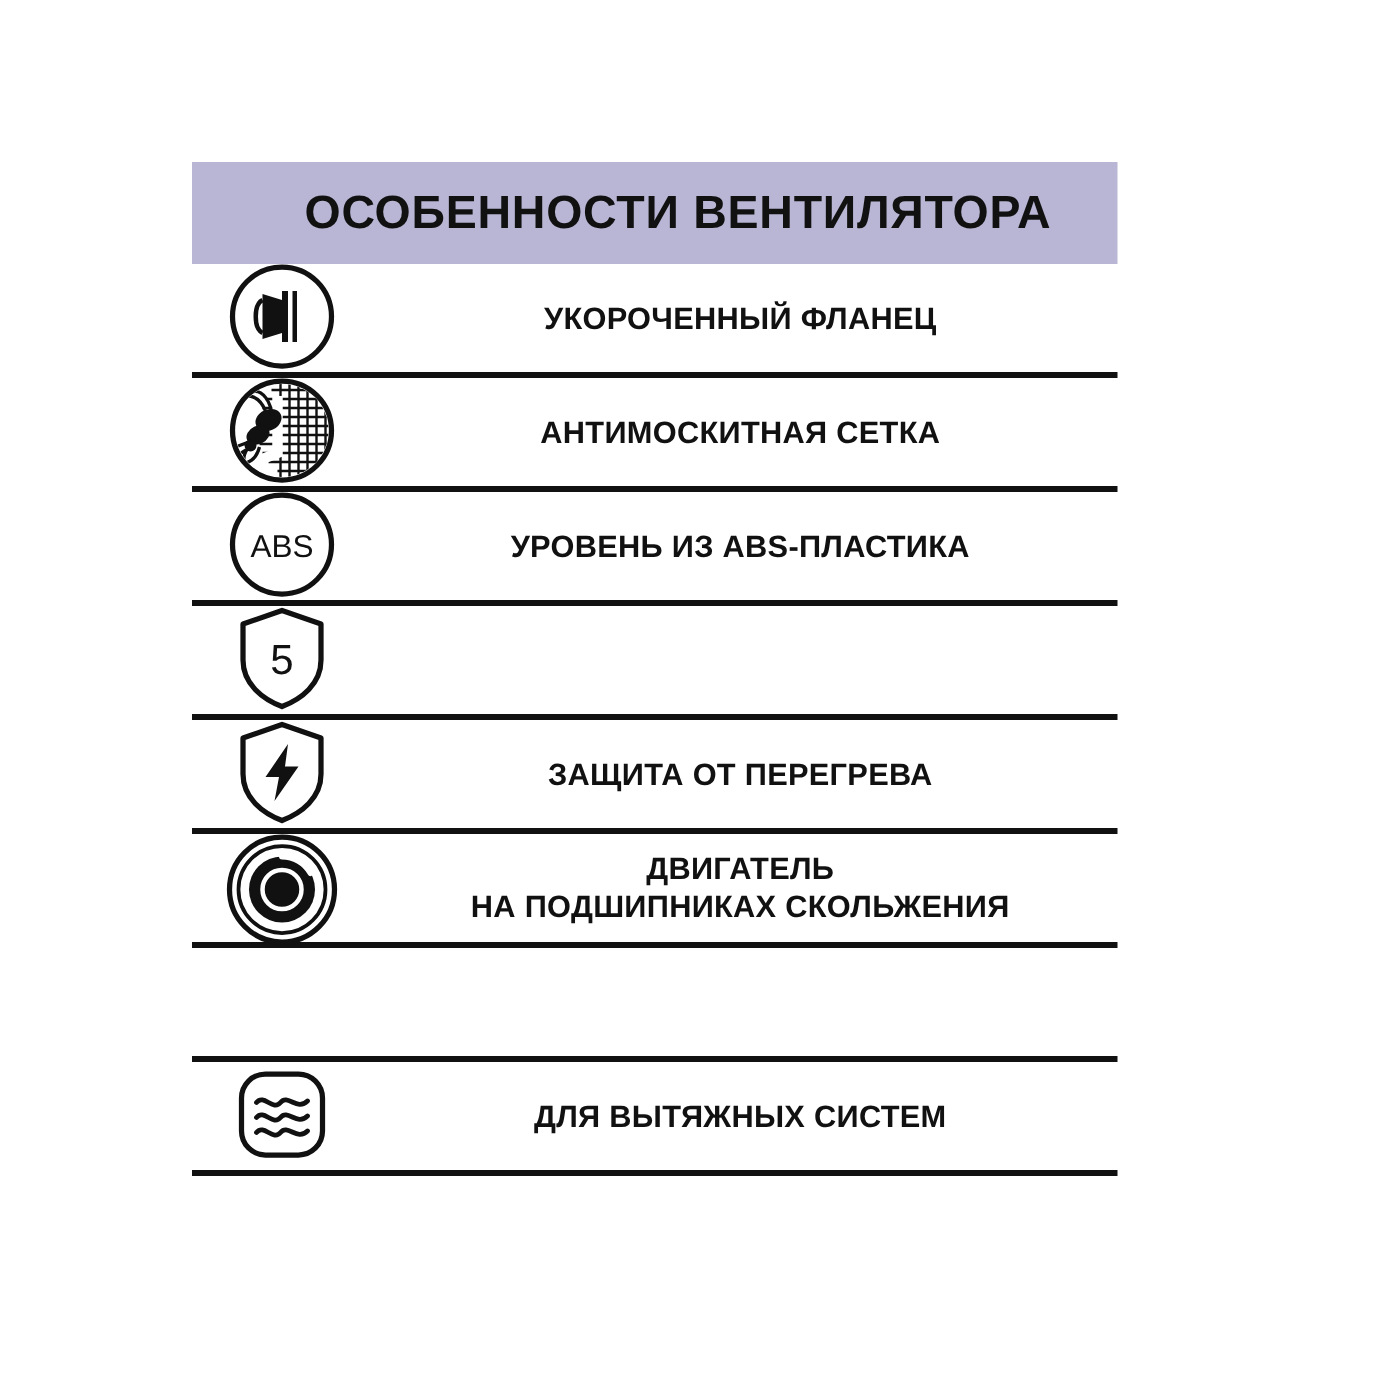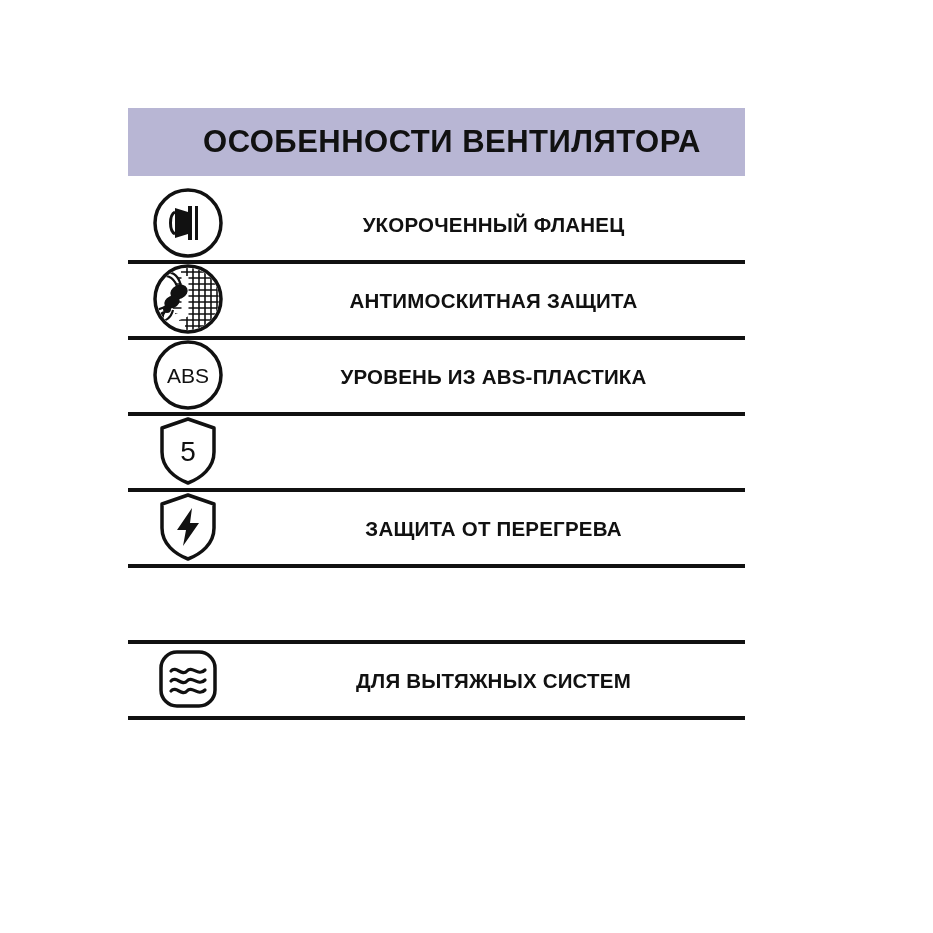--- a/index.html
+++ b/index.html
@@ -37,21 +37,20 @@
   .title-bar .title {
     font-size: 31px;
     font-weight: bold;
     letter-spacing: 0.5px;
     color: #111111;
     text-align: center;
     white-space: nowrap;
   }
   .rows {
     display: block;
-    margin-top: 12px;
   }
   .row {
     position: relative;
     display: flex;
     align-items: center;
     height: 76px;
     border-bottom: 4px solid #111111;
     box-sizing: border-box;
   }
   .icon-cell {
@@ -149,21 +148,21 @@
                 <path d="M30 27 C30 18, 24 10, 18 11"></path>
                 <path d="M18 45 C12 50, 10 56, 13 59"></path>
                 <path d="M22 48 C20 56, 14 60, 10 58"></path>
                 <path d="M14 45 L6 48"></path>
                 <path d="M13 50 L5 55"></path>
               </g>
             </g>
           </svg>
         </div>
         <div class="label-cell">
-          <div class="label">АНТИМОСКИТНАЯ ЗАЩИТА</div>
+          <div class="label">АНТИМОСКИТНАЯ СЕТКА</div>
         </div>
       </div>
 
       <div class="row">
         <div class="icon-cell">
           <svg width="74" height="74" viewBox="0 0 74 74" aria-hidden="true">
             <circle cx="37" cy="37" r="33" fill="none" stroke="#111" stroke-width="3.5"></circle>
             <text class="ico-text" x="37" y="45" text-anchor="middle" font-size="21">ABS</text>
           </svg>
         </div>
@@ -186,20 +185,35 @@
           <svg width="74" height="74" viewBox="0 0 74 74" aria-hidden="true">
             <path d="M37 5 L63 14 L63 38 C63 54 50 64 37 69 C24 64 11 54 11 38 L11 14 Z" fill="none" stroke="#111" stroke-width="3.5" stroke-linejoin="round"></path>
             <path d="M41 18 L26 40 L35 40 L32 56 L48 33 L39 33 Z" fill="#111"></path>
           </svg>
         </div>
         <div class="label-cell">
           <div class="label">ЗАЩИТА ОТ ПЕРЕГРЕВА</div>
         </div>
       </div>
 
+      <div class="row">
+        <div class="icon-cell">
+          <svg width="78" height="78" viewBox="0 0 78 78" aria-hidden="true">
+            <circle cx="39" cy="39" r="35" fill="none" stroke="#111" stroke-width="3.5"></circle>
+            <circle cx="39" cy="39" r="29" fill="none" stroke="#111" stroke-width="2.5"></circle>
+            <circle cx="39" cy="39" r="22" fill="#111"></circle>
+            <circle cx="39" cy="39" r="13" fill="none" stroke="#fff" stroke-width="3"></circle>
+            <path d="M39 17 A22 22 0 0 1 58 28" fill="none" stroke="#fff" stroke-width="4" stroke-linecap="round"></path>
+          </svg>
+        </div>
+        <div class="label-cell">
+          <div class="label">ДВИГАТЕЛЬ
+НА ПОДШИПНИКАХ СКОЛЬЖЕНИЯ</div>
+        </div>
+      </div>
 
       <div class="row">
       </div>
 
       <div class="row">
         <div class="icon-cell">
           <svg width="74" height="74" viewBox="0 0 74 74" aria-hidden="true">
             <rect x="10" y="10" width="54" height="54" rx="16" ry="16" fill="none" stroke="#111" stroke-width="3.5"></rect>
             <g fill="none" stroke="#111" stroke-width="3.2" stroke-linecap="round">
               <path d="M20 29 C25 23, 31 35, 36 29 C41 23, 47 35, 54 28"></path>

